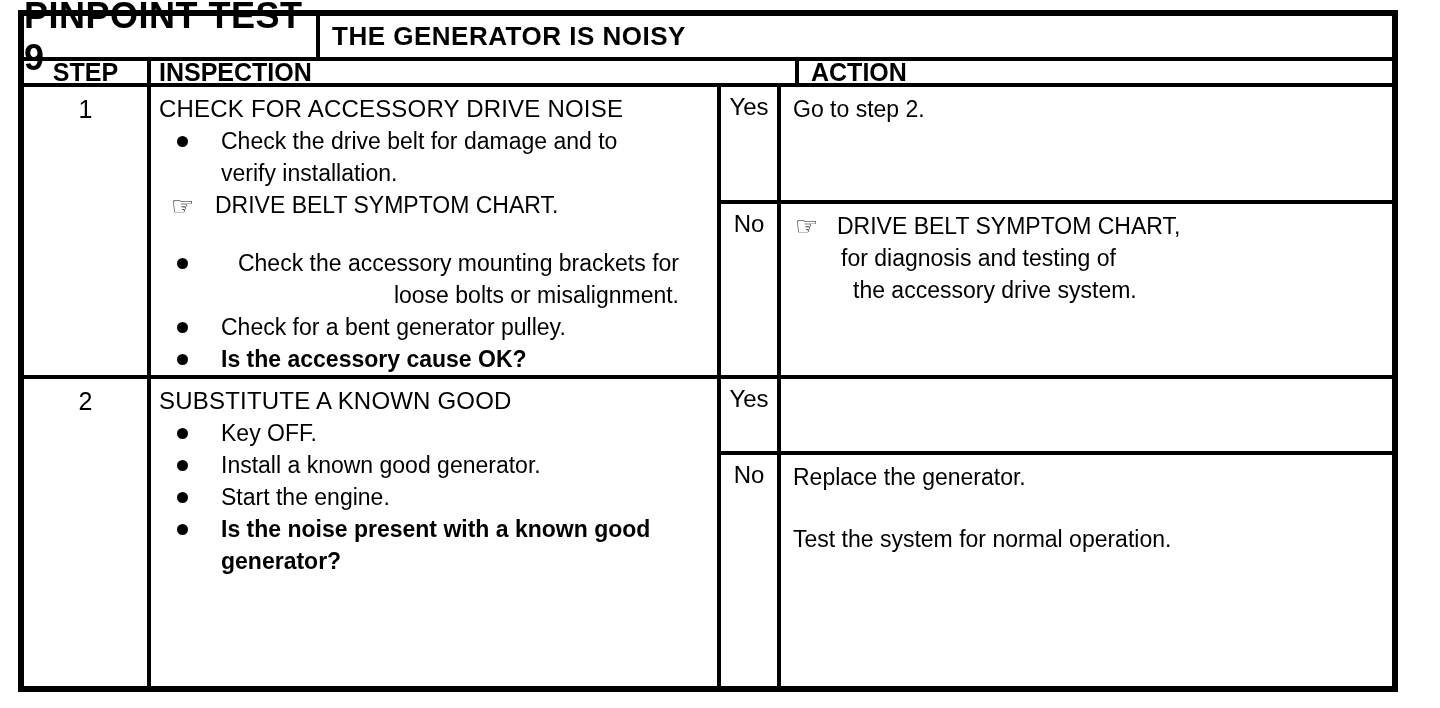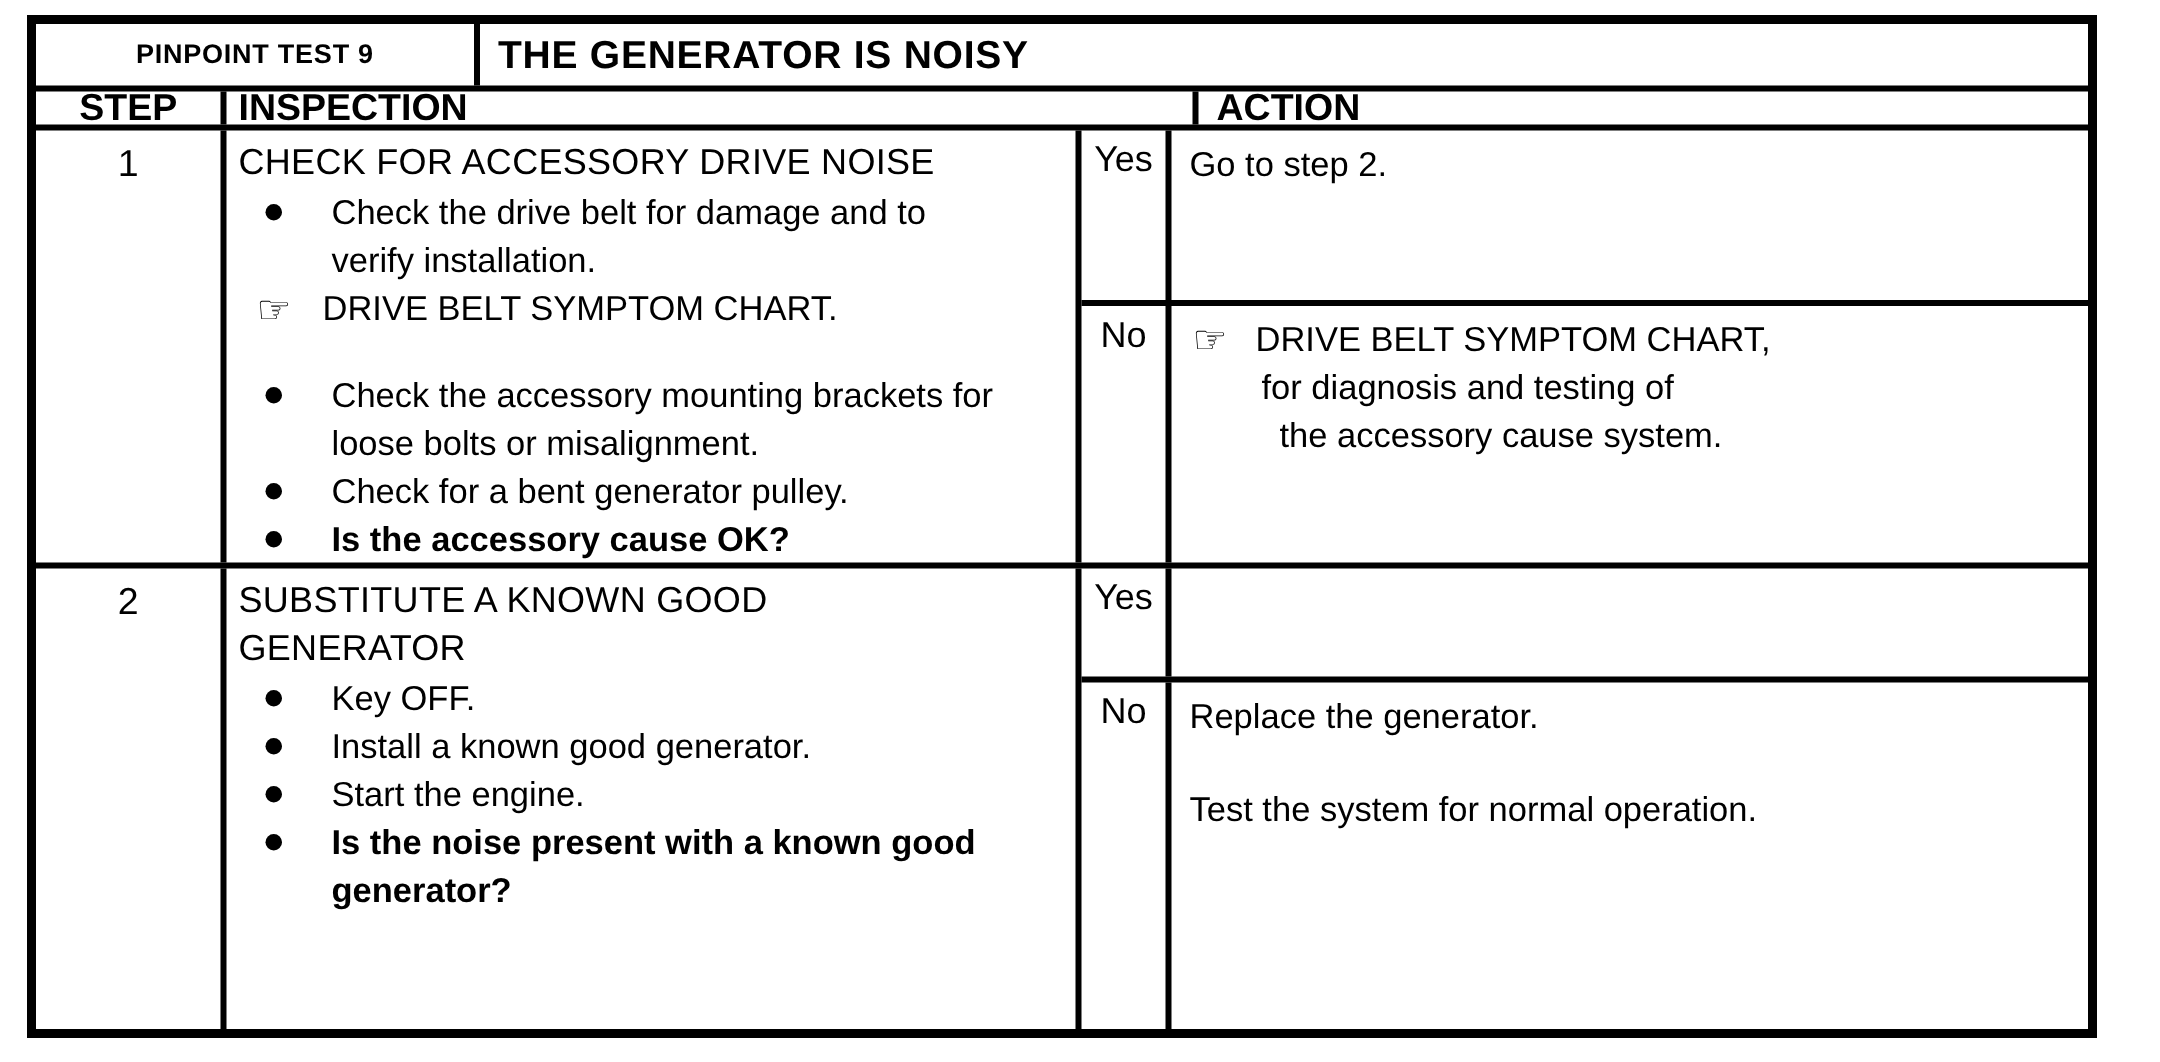--- a/index.html
+++ b/index.html
@@ -6,21 +6,21 @@
   html,body { width:1440px; height:708px; background:#ffffff; overflow:hidden;
               font-family:"Liberation Sans", sans-serif; color:#000; }
   .page { position:relative; width:1440px; height:708px; background:#fff; }
 
   .ptable { position:absolute; left:18px; top:10px; width:1380px; height:682px;
             border:6px solid #000; display:flex; flex-direction:column; background:#fff; }
 
   
   .title-row { height:45px; border-bottom:4px solid #000; display:flex; flex-shrink:0; }
   .title-left { width:296px; border-right:4px solid #000; display:flex; align-items:center;
-                justify-content:center; font-weight:bold; font-size:18px; letter-spacing:.5px; }
+                justify-content:center; font-weight:bold; font-size:36px; letter-spacing:.5px; }
   .title-right { flex:1; display:flex; align-items:center; padding-left:12px;
                  font-weight:bold; font-size:26px; letter-spacing:.5px;text-align:right; }
 
   
   .header-row { height:26px; border-bottom:4px solid #000; display:flex; flex-shrink:0; }
   .h-step { width:127px; border-right:4px solid #000; display:flex; align-items:center;
             justify-content:center; font-weight:bold; font-size:25px; }
   .h-inspection { width:648px; border-right:4px solid #000; display:flex; align-items:center;
                   padding-left:8px; font-weight:bold; font-size:25px; }
   .h-action { flex:1; display:flex; align-items:center; padding-left:12px;
@@ -46,21 +46,21 @@
              font-size:24px; }
   .c-action { flex:1; padding:6px 10px 0 12px; font-size:23px; line-height:32px; }
 
   
   .insp-heading { font-size:24px; line-height:32px; letter-spacing:.2px; }
   .item { position:relative; padding-left:62px; max-width:520px; }
   .item .btext { display:inline-block; max-width:452px; vertical-align:top; }
   .bullet { position:absolute; left:18px; top:11px; width:11px; height:11px;
             border-radius:50%; background:#000; }
   .item.bold .btext { font-weight:bold; }
-  .gap-above { margin-top:26px; }
+  .gap-above { margin-top:26px;text-align:right; }
 
   .hand-line { position:relative; padding-left:56px; }
   .hand-line .hand { position:absolute; left:12px; top:1px; font-size:26px; line-height:32px; }
 
   
   .action-plain { max-width:590px; }
   .ref-block .ref-l1 { position:relative; padding-left:44px; }
   .ref-block .ref-l1 .hand { position:absolute; left:2px; top:0; font-size:26px; line-height:32px; }
   .ref-block .ref-l2 { padding-left:48px; }
   .ref-block .ref-l3 { padding-left:60px; }
@@ -119,33 +119,32 @@
         </div>
         <div class="sub-row no-row">
           <div class="c-yesno">No</div>
           <div class="c-action">
             <div class="ref-block">
               <div class="ref-l1">
                 <span class="hand">☞</span>
                 <span>DRIVE BELT SYMPTOM CHART,</span>
               </div>
               <div class="ref-l2">for diagnosis and testing of</div>
-              <div class="ref-l3">the accessory cause system.</div>
+              <div class="ref-l3">the accessory drive system.</div>
             </div>
           </div>
         </div>
       </div>
     </div>
 
     <div class="step-row row2">
       <div class="c-step">2</div>
 
       <div class="c-inspection">
         <div class="insp-heading">SUBSTITUTE A KNOWN GOOD</div>
-        <div class="insp-heading">GENERATOR</div>
         <div class="item">
           <span class="bullet"></span>
           <span class="btext">Key OFF.</span>
         </div>
         <div class="item">
           <span class="bullet"></span>
           <span class="btext">Install a known good generator.</span>
         </div>
         <div class="item">
           <span class="bullet"></span>

